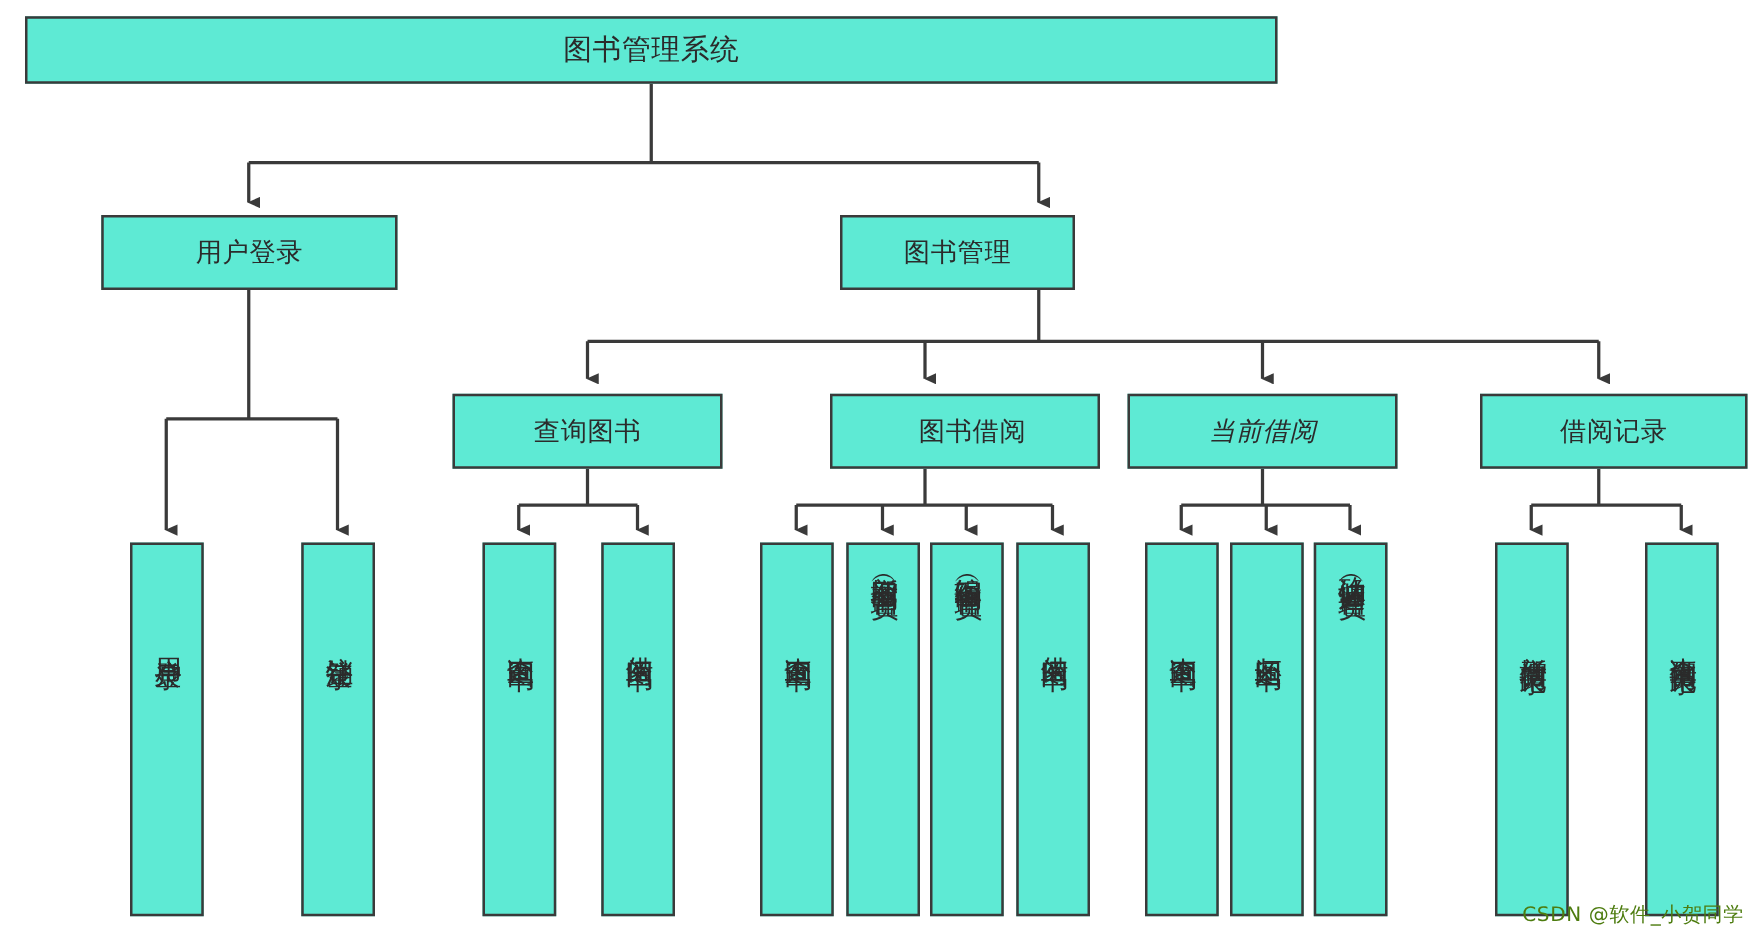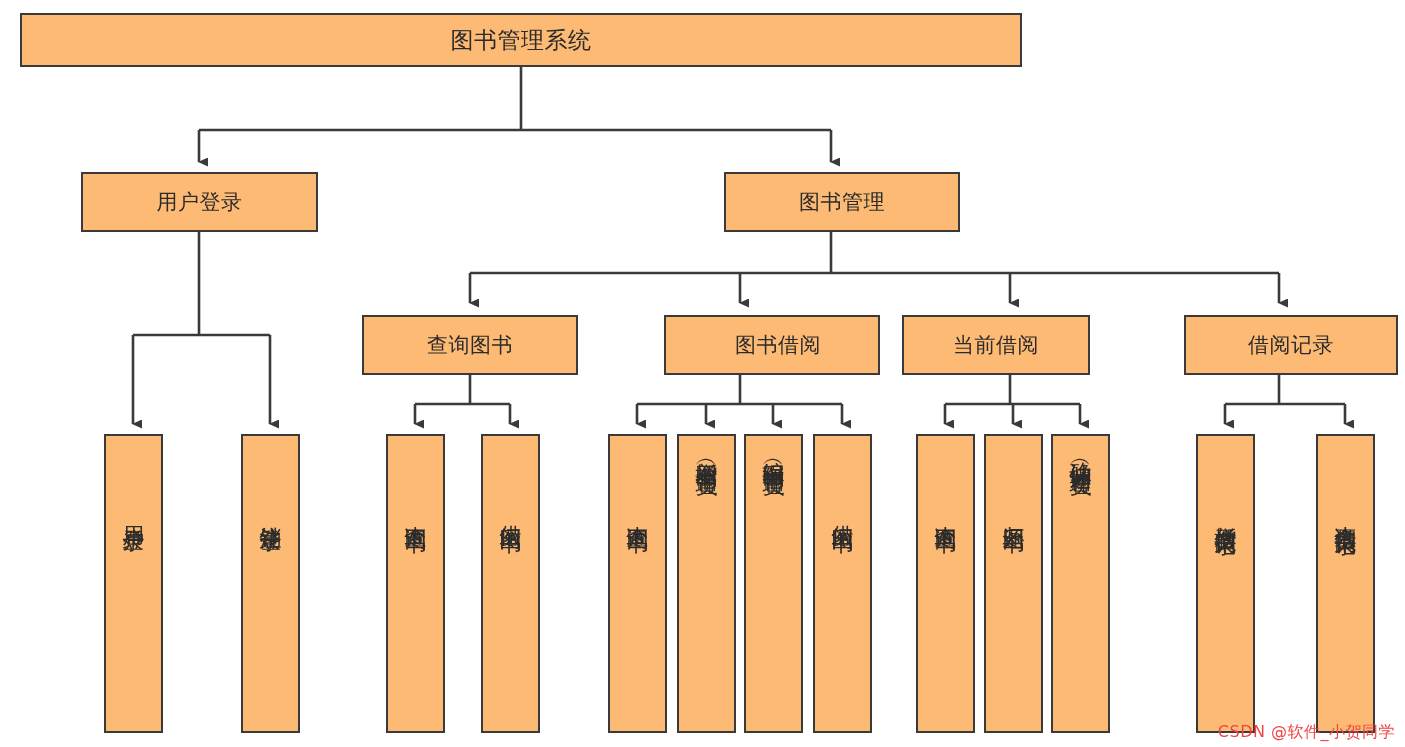--- a/index.html
+++ b/index.html
@@ -21,21 +21,21 @@
     position: absolute;
     left: 0;
     top: 0;
     width: 1405px;
     height: 747px;
     pointer-events: none;
   }
   .node {
     position: absolute;
     box-sizing: border-box;
-    background: #fdba74;
+    background: #5eead4;
     border: 2.5px solid #3a3a3a;
     display: flex;
     align-items: center;
     justify-content: center;
     color: #2b2b2b;
     z-index: 2;
   }
   .node .lbl {
     display: block;
     line-height: 1.08;
@@ -57,21 +57,21 @@
     letter-spacing: 2px;
     line-height: 1;
   }
   .node.leaf.mid .lbl { margin-top: 72px; }
   .node.leaf.top .lbl { margin-top: 8px; }
   .watermark {
     position: absolute;
     right: 10px;
     bottom: 4px;
     font-size: 16px;
-    color: #ef4444;
+    color: #4d7c0f;
     letter-spacing: 0.5px;
     z-index: 5;
     white-space: nowrap;
   }
 </style>
 </head>
 <body>
 
 <div id="canvas">
 
@@ -125,31 +125,31 @@
     </g>
   </svg>
 
   <div class="node root" style="left:20px; top:13px; width:1002px; height:54px;">
     <span class="lbl">图书管理系统</span>
   </div>
 
   <div class="node l2" style="left:81px; top:172px; width:237px; height:60px;">
     <span class="lbl">用户登录</span>
   </div>
-  <div class="node l2" style="left:724px; top:172px; width:236px; height:60px;">
+  <div class="node l2" style="left:672px; top:172px; width:188px; height:60px;">
     <span class="lbl">图书管理</span>
   </div>
 
   <div class="node l3" style="left:362px; top:315px; width:216px; height:60px;">
     <span class="lbl">查询图书</span>
   </div>
   <div class="node l3" style="left:664px; top:315px; width:216px; height:60px;padding-left:12px;">
     <span class="lbl">图书借阅</span>
   </div>
-  <div class="node l3" style="left:902px; top:315px; width:188px; height:60px;">
+  <div class="node l3" style="left:902px; top:315px; width:216px; height:60px;font-style:italic;">
     <span class="lbl">当前借阅</span>
   </div>
   <div class="node l3" style="left:1172px; top:315px; width:214px; height:60px;margin-left:12px;">
     <span class="lbl">借阅记录</span>
   </div>
 
   <div class="node leaf mid" style="left:104px; top:434px; width:59px; height:299px;">
     <span class="lbl">用户登录</span>
   </div>
   <div class="node leaf mid" style="left:241px; top:434px; width:59px; height:299px;">

